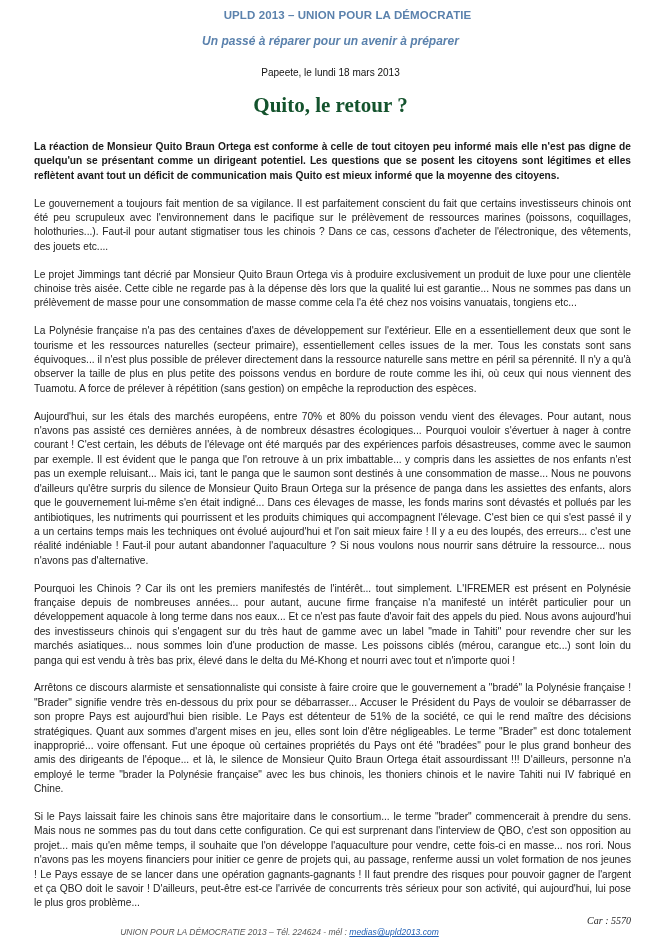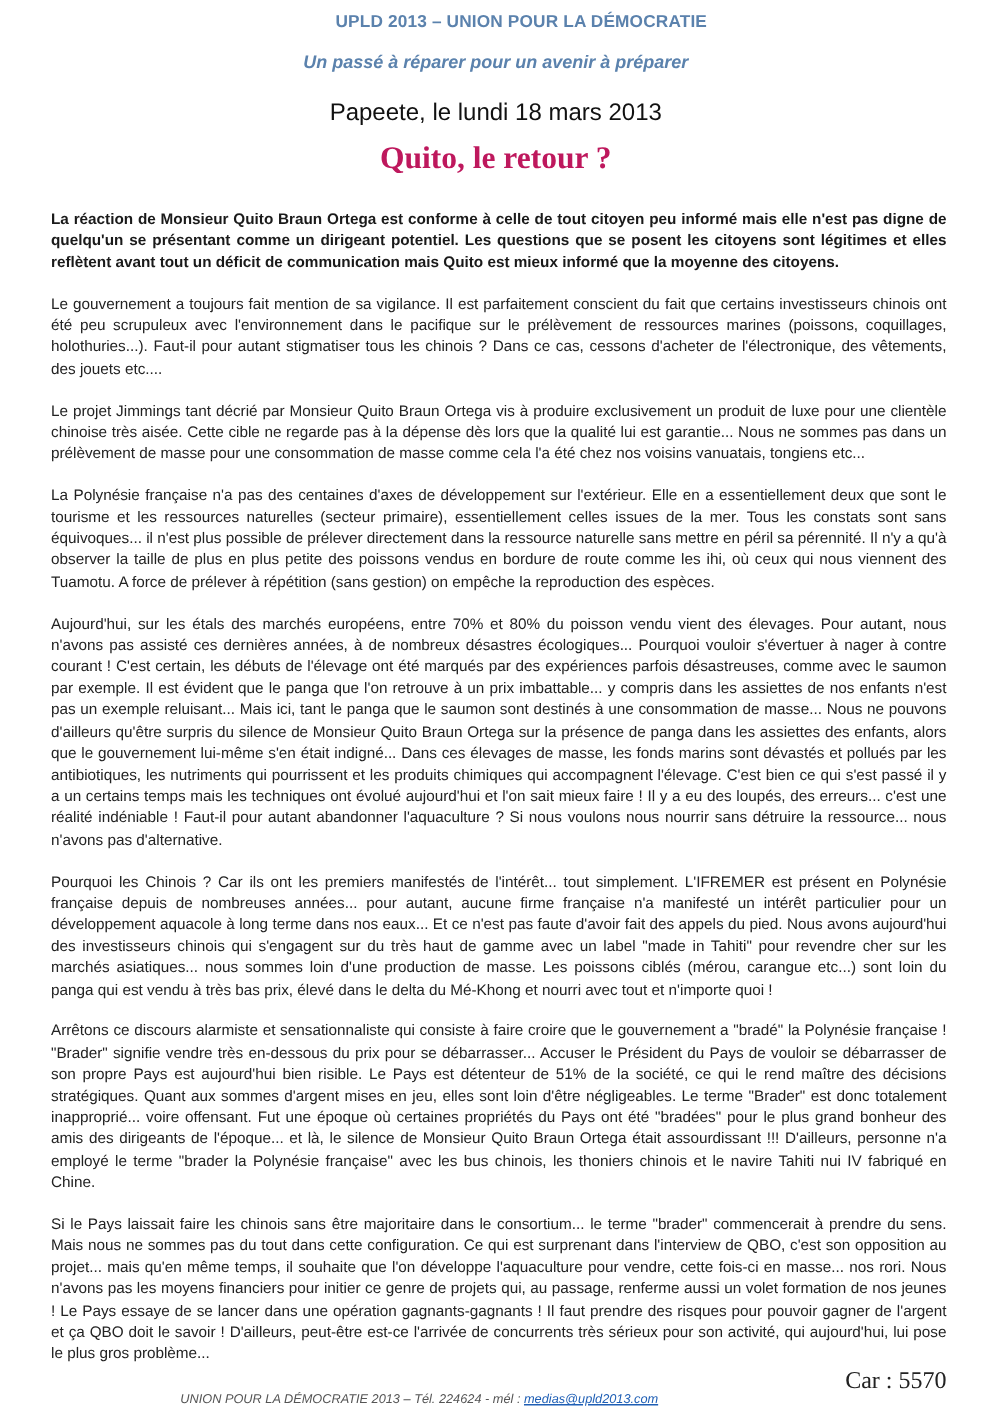--- a/index.html
+++ b/index.html
@@ -10,35 +10,35 @@
       font-family: "Liberation Sans", sans-serif; font-weight: bold; font-size: 11.5px;
       color: #5b82ad; letter-spacing: 0.1px; padding-left: 17px;
     }
     .slogan {
       position: absolute; top: 34px; left: 0; width: 661px; text-align: center;
       font-family: "Liberation Sans", sans-serif; font-weight: bold; font-style: italic; font-size: 12px;
       color: #5b82ad;
     }
     .dateline {
       position: absolute; top: 67px; left: 0; width: 661px; text-align: center;
-      font-family: "Liberation Sans", sans-serif; font-size: 16px; color: #111;
+      font-family: "Liberation Sans", sans-serif; font-size: 10px; color: #111;
     }
     .title {
       position: absolute; top: 93px; left: 0; width: 661px; text-align: center;
-      font-family: "Liberation Serif", serif; font-weight: bold; font-size: 21px; color: #be185d;
+      font-family: "Liberation Serif", serif; font-weight: bold; font-size: 21px; color: #14532d;
     }
     .body {
       position: absolute; left: 34px; top: 140px; width: 597px;
       font-family: "Liberation Sans", sans-serif; font-size: 10.2px; line-height: 14.4px;
       color: #222; text-align: justify;
     }
     .body p { margin: 0 0 13.4px 0; }
     .body p.lead { font-weight: bold; color: #1a1a1a; }
     .sig {
-      text-align: right; font-family: "Liberation Serif", serif; font-size: 16px;
+      text-align: right; font-family: "Liberation Serif", serif; font-style: italic; font-size: 10px;
       color: #222; margin-top: -10px;
     }
     .footer {
       position: absolute; top: 927px; left: 0; width: 559px; text-align: center;
       font-family: "Liberation Sans", sans-serif; font-style: italic; font-size: 8.5px; color: #555;
     }
     .footer a { color: #1f5fb5; text-decoration: underline; }
   </style>
 </head>
 <body>

